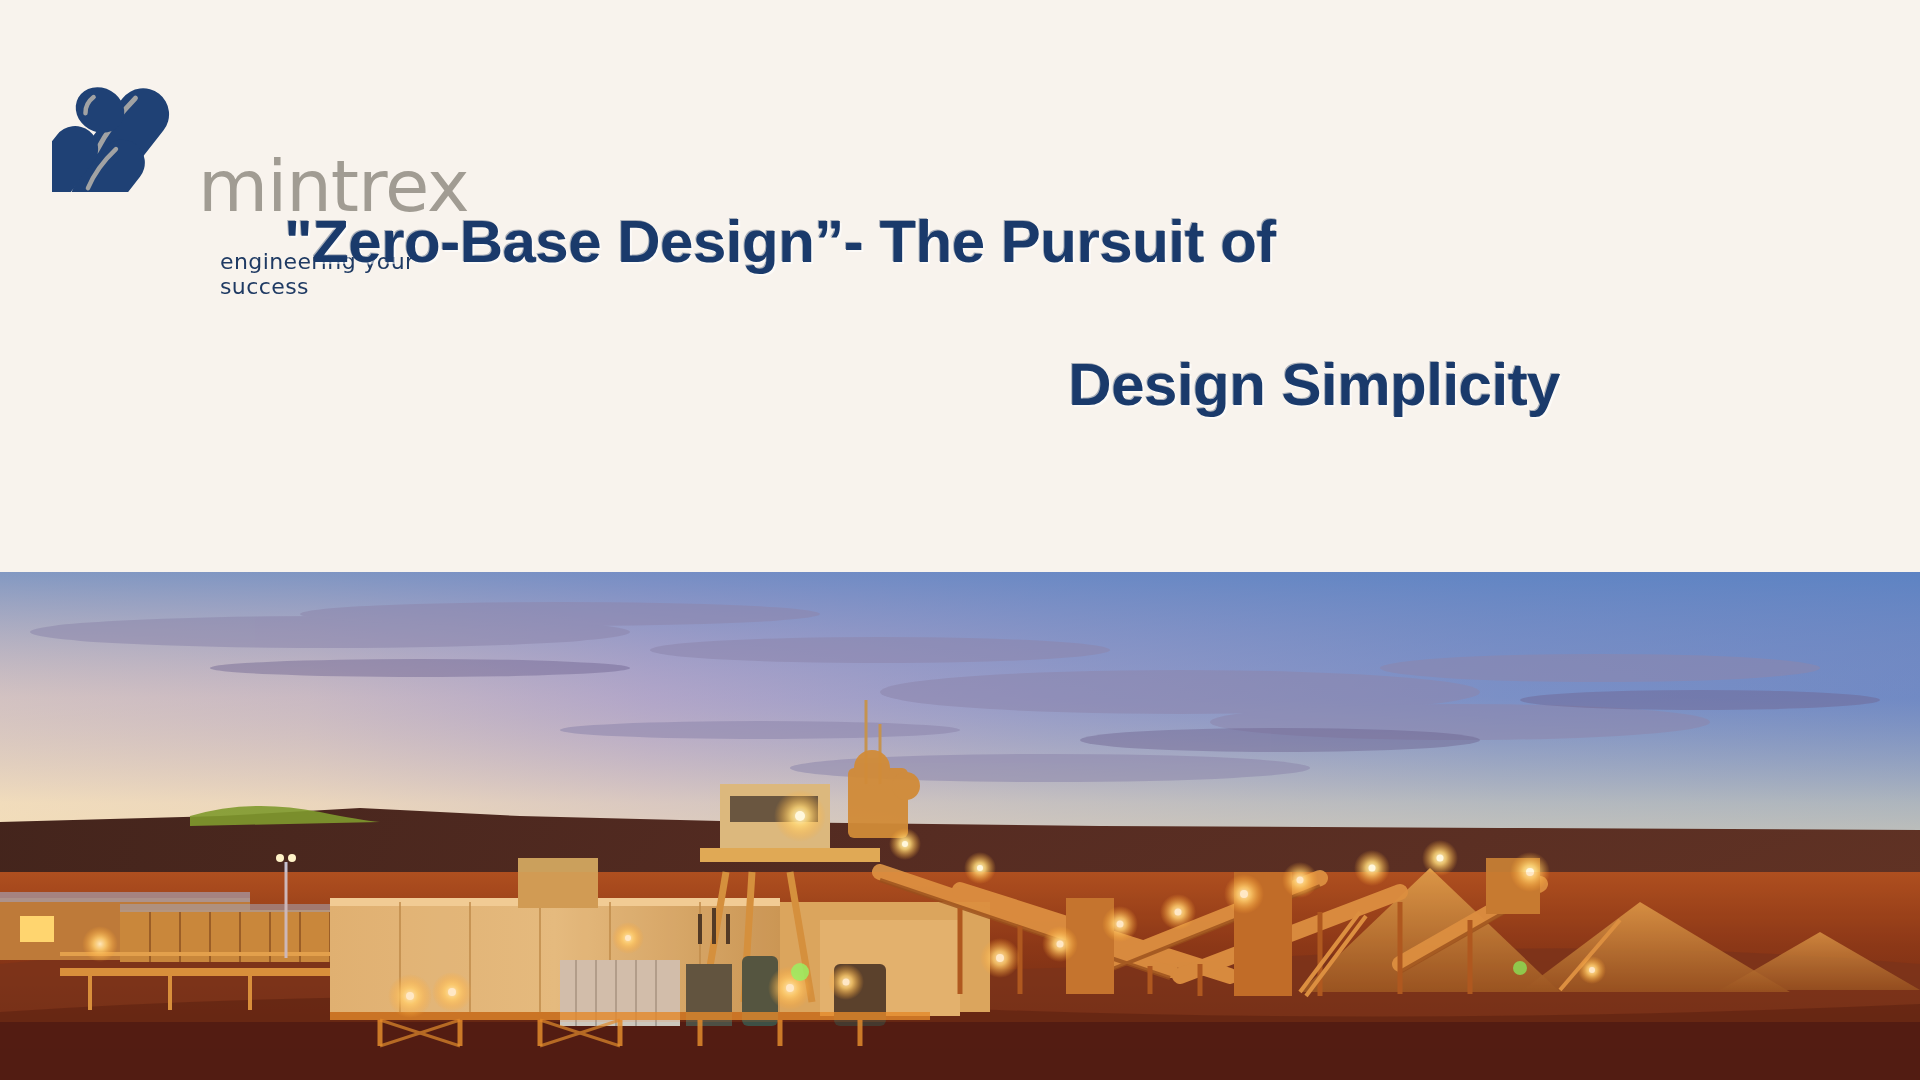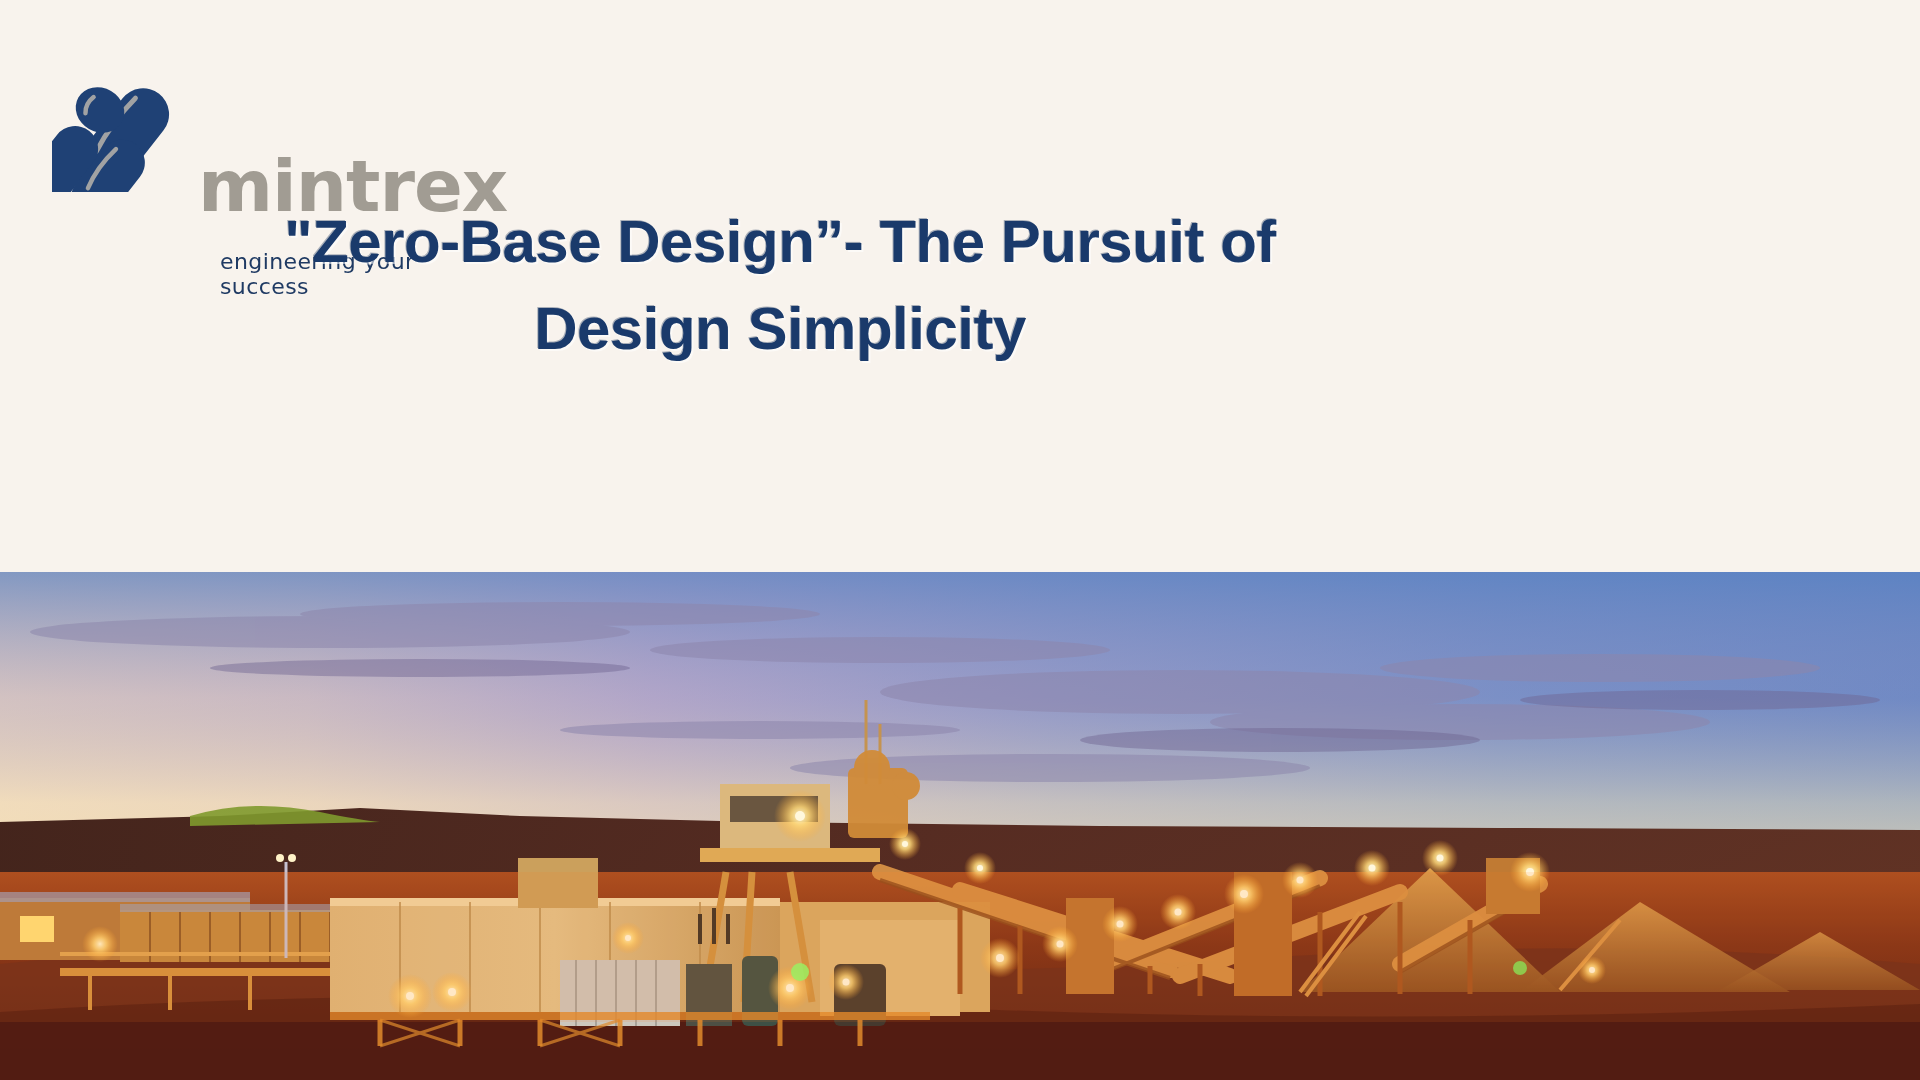--- a/index.html
+++ b/index.html
@@ -29,21 +29,21 @@
     position:absolute;left:52px;top:62px;
     width:400px;height:200px;
   }
   .logo-mark{
     position:absolute;left:0;top:0;
     width:150px;height:130px;
   }
   .logo-wordmark{
     position:absolute;left:146px;top:88px;
     font-size:72px;
-    font-weight:700;
+    font-weight:400;
     letter-spacing:-1px;
     color:#a19c93;
     line-height:1;
     font-family:"DejaVu Sans",sans-serif;
   }
   .logo-tagline{
     position:absolute;left:168px;top:187px;
     font-size:22px;
     color:#1f3a63;
     letter-spacing:0.4px;
@@ -60,21 +60,21 @@
     color:#1a3a6b;
     font-weight:bold;
     font-size:60px;
     line-height:1.05;
     letter-spacing:-0.5px;
     text-shadow:2px 2px 0 rgba(255,255,255,.55),
                 -1px -1px 0 rgba(20,45,85,.35);
     font-family:"Liberation Sans",sans-serif;
     white-space:nowrap;
   }
-  .title-line.second{ margin-top:24px; }
+  .title-line.second{ margin-top:80px;text-align:right; }
 
   
   .photo{
     position:absolute;left:0;top:572px;
     width:1920px;height:508px;
     overflow:hidden;
     background:#3a1a12;
   }
   .photo svg{display:block;width:1920px;height:508px;}
 </style>

